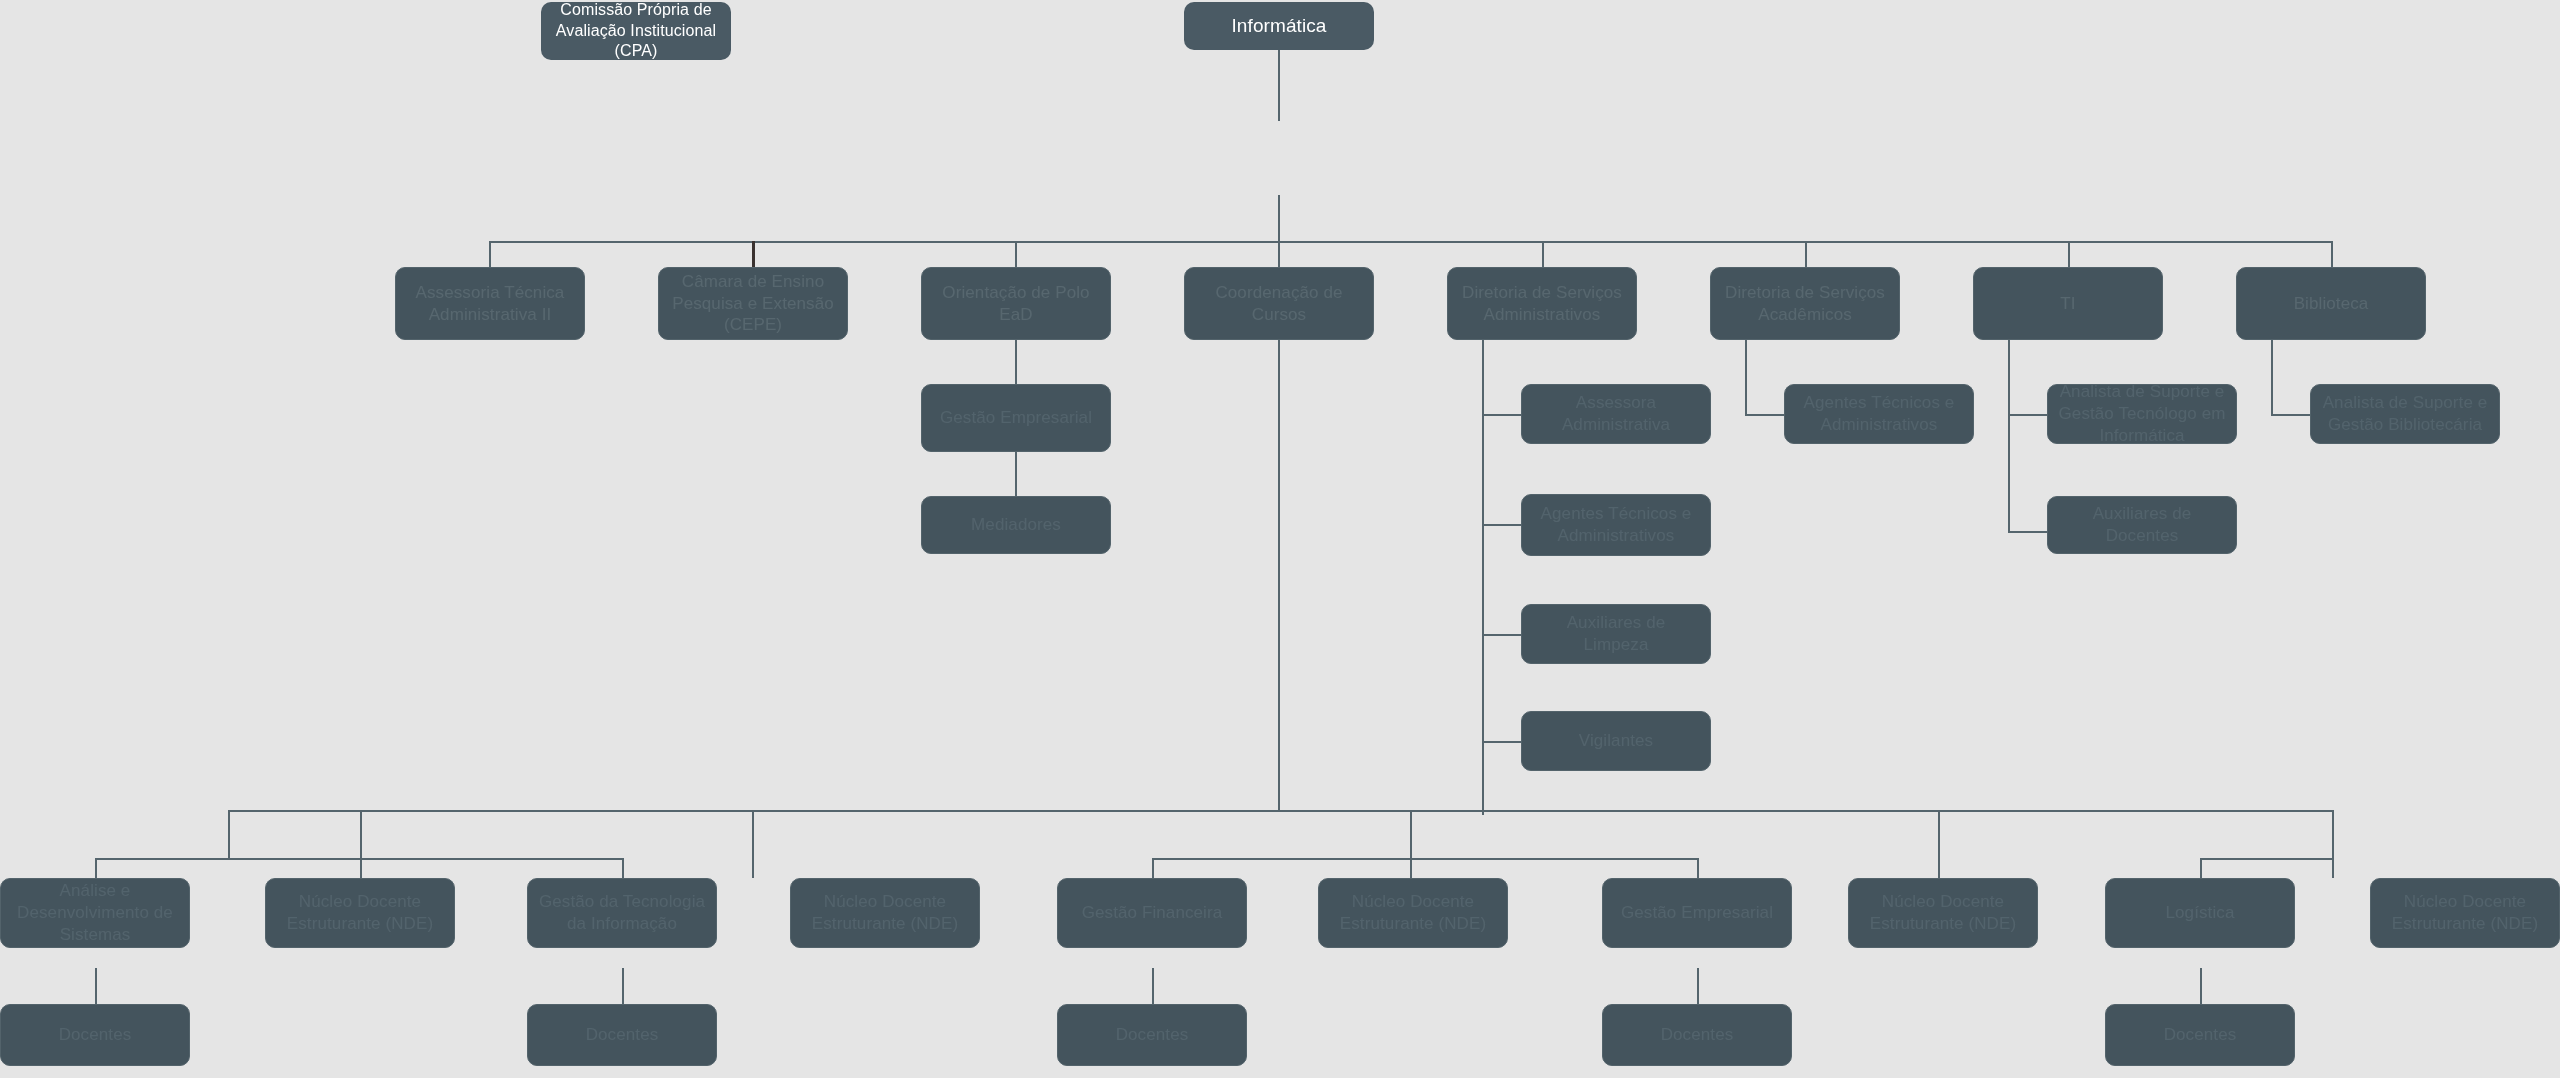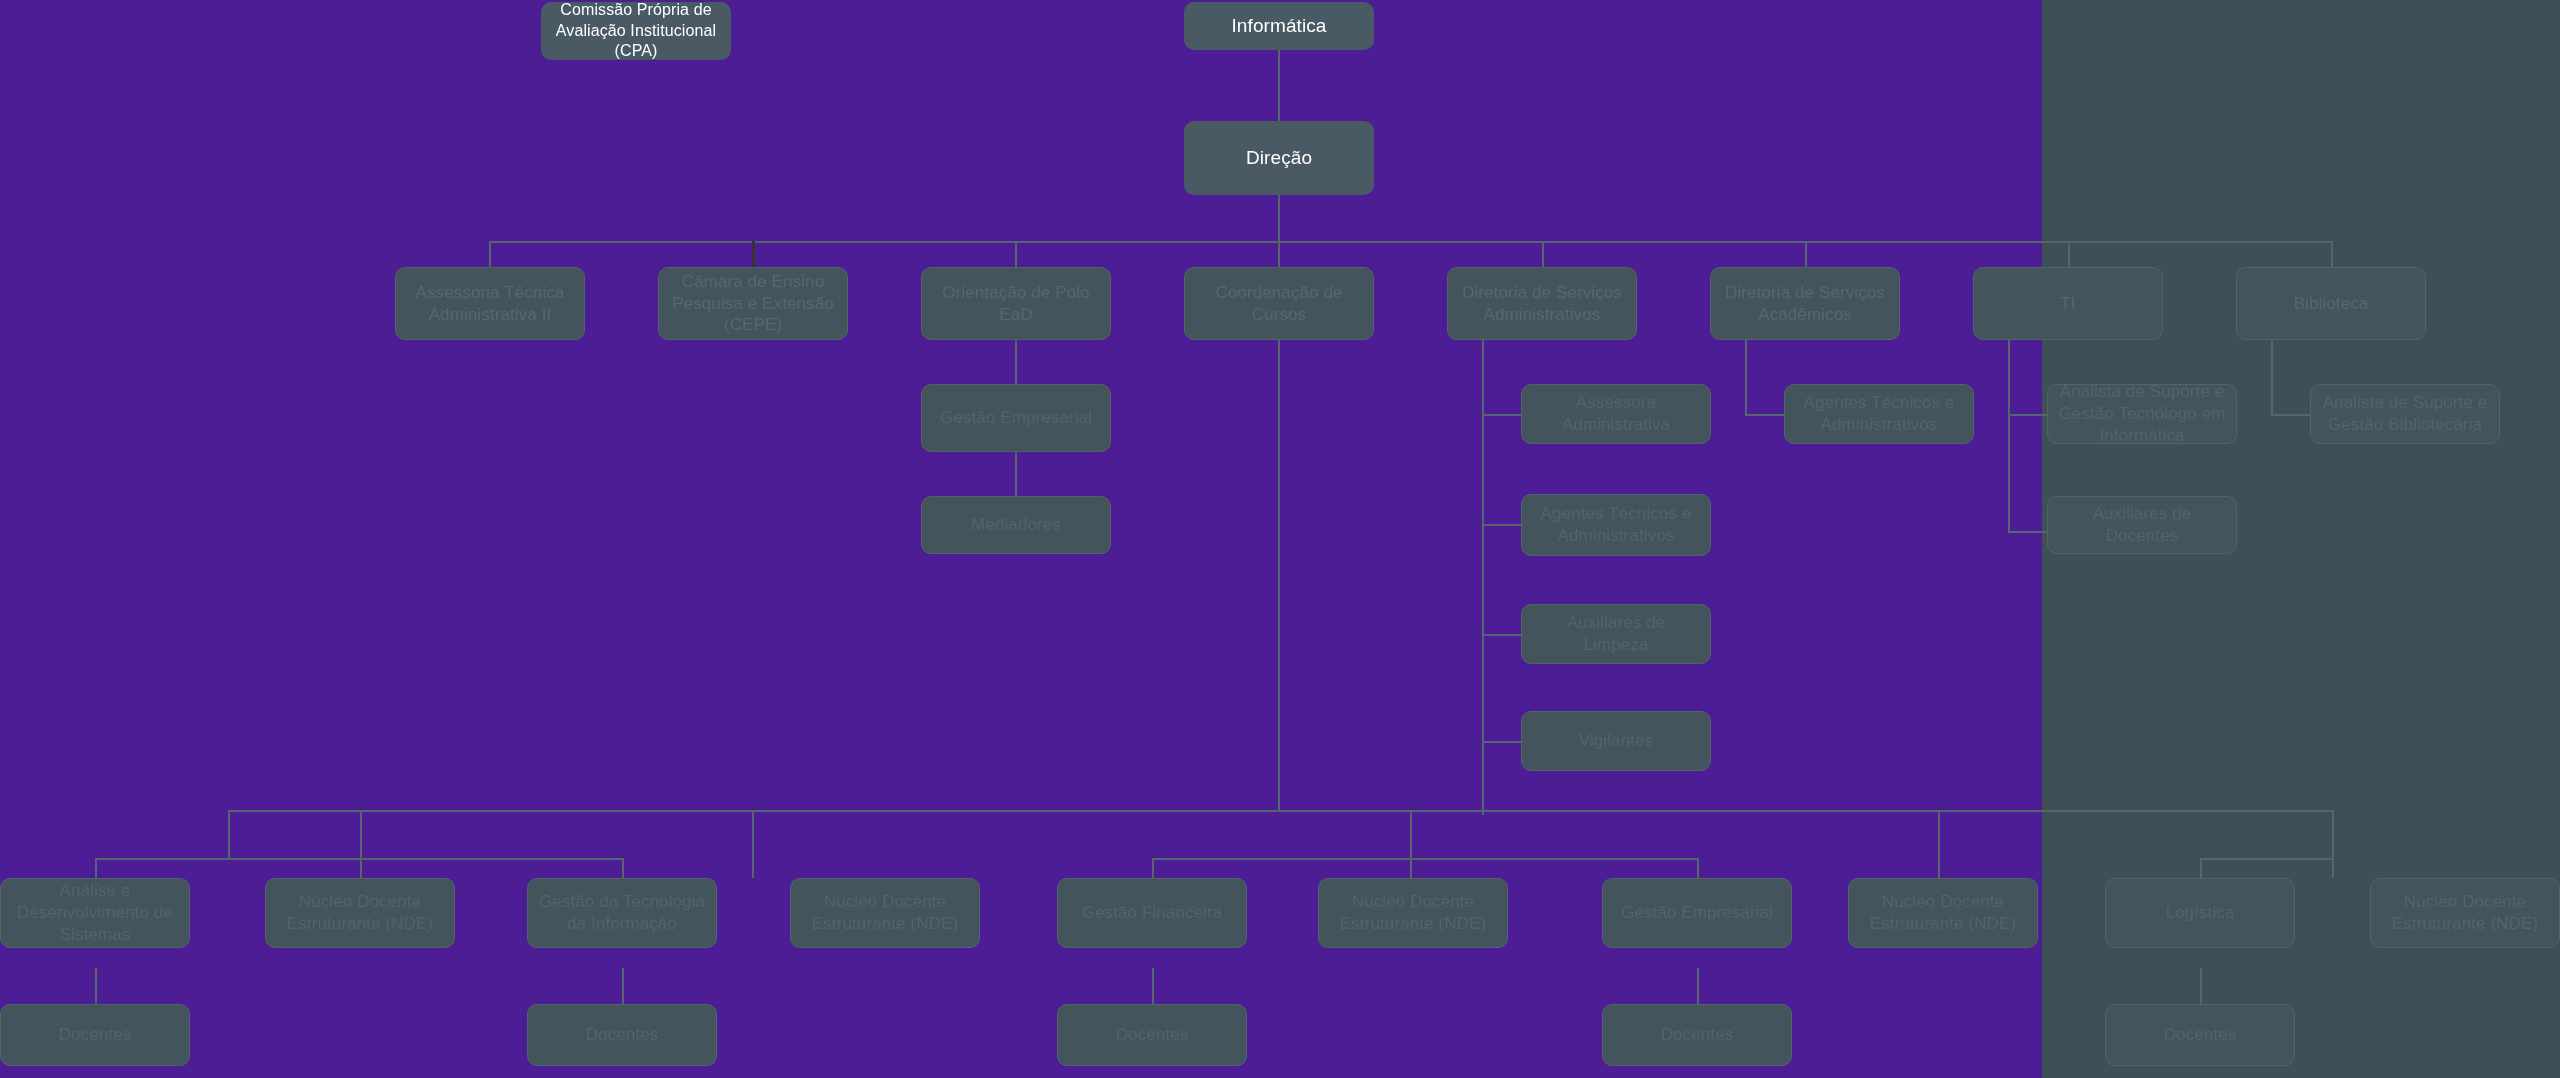--- a/index.html
+++ b/index.html
@@ -7,23 +7,23 @@
   html, body {
     width: 2560px;
     height: 1078px;
     background: #3f4f58;
     overflow: hidden;
     font-family: "Liberation Sans", sans-serif;
   }
 
   #canvas {
     position: relative;
-    width: 2042px;
+    width: 2560px;
     height: 1078px;
-    background: #4c1d95;
+    background: #e5e5e5;
     padding-left: 7px;
   }
 
   
   .line {
     position: absolute;
     background: #55656d;
   }
   .line.v { width: 2px; }
   .line.h { height: 2px; }
@@ -129,21 +129,20 @@
   <div class="line v" style="left:95px; top:968px; height:36px;"></div>
   <div class="line v" style="left:622px; top:968px; height:36px;"></div>
   <div class="line v" style="left:1152px; top:968px; height:36px;"></div>
   <div class="line v" style="left:1697px; top:968px; height:36px;"></div>
   <div class="line v" style="left:2200px; top:968px; height:36px;"></div>
 
   <div class="node bright small" style="left:541px; top:2px; width:190px; height:58px;">Comissão Própria de Avaliação Institucional (CPA)</div>
 
   <div class="node bright" style="left:1184px; top:2px; width:190px; height:48px;">Informática</div>
 
-  <div class="node bright" style="left:1184px; top:121px; width:190px; height:74px;">Direção</div>
 
   <div class="node dim" style="left:395px; top:267px; width:190px; height:73px;">Assessoria Técnica Administrativa II</div>
 
   <div class="node dim" style="left:658px; top:267px; width:190px; height:73px;">Câmara de Ensino Pesquisa e Extensão (CEPE)</div>
 
   <div class="node dim" style="left:921px; top:267px; width:190px; height:73px;">Orientação de Polo EaD</div>
 
   <div class="node dim" style="left:1184px; top:267px; width:190px; height:73px;">Coordenação de Cursos</div>
 
   <div class="node dim" style="left:1447px; top:267px; width:190px; height:73px;">Diretoria de Serviços Administrativos</div>

